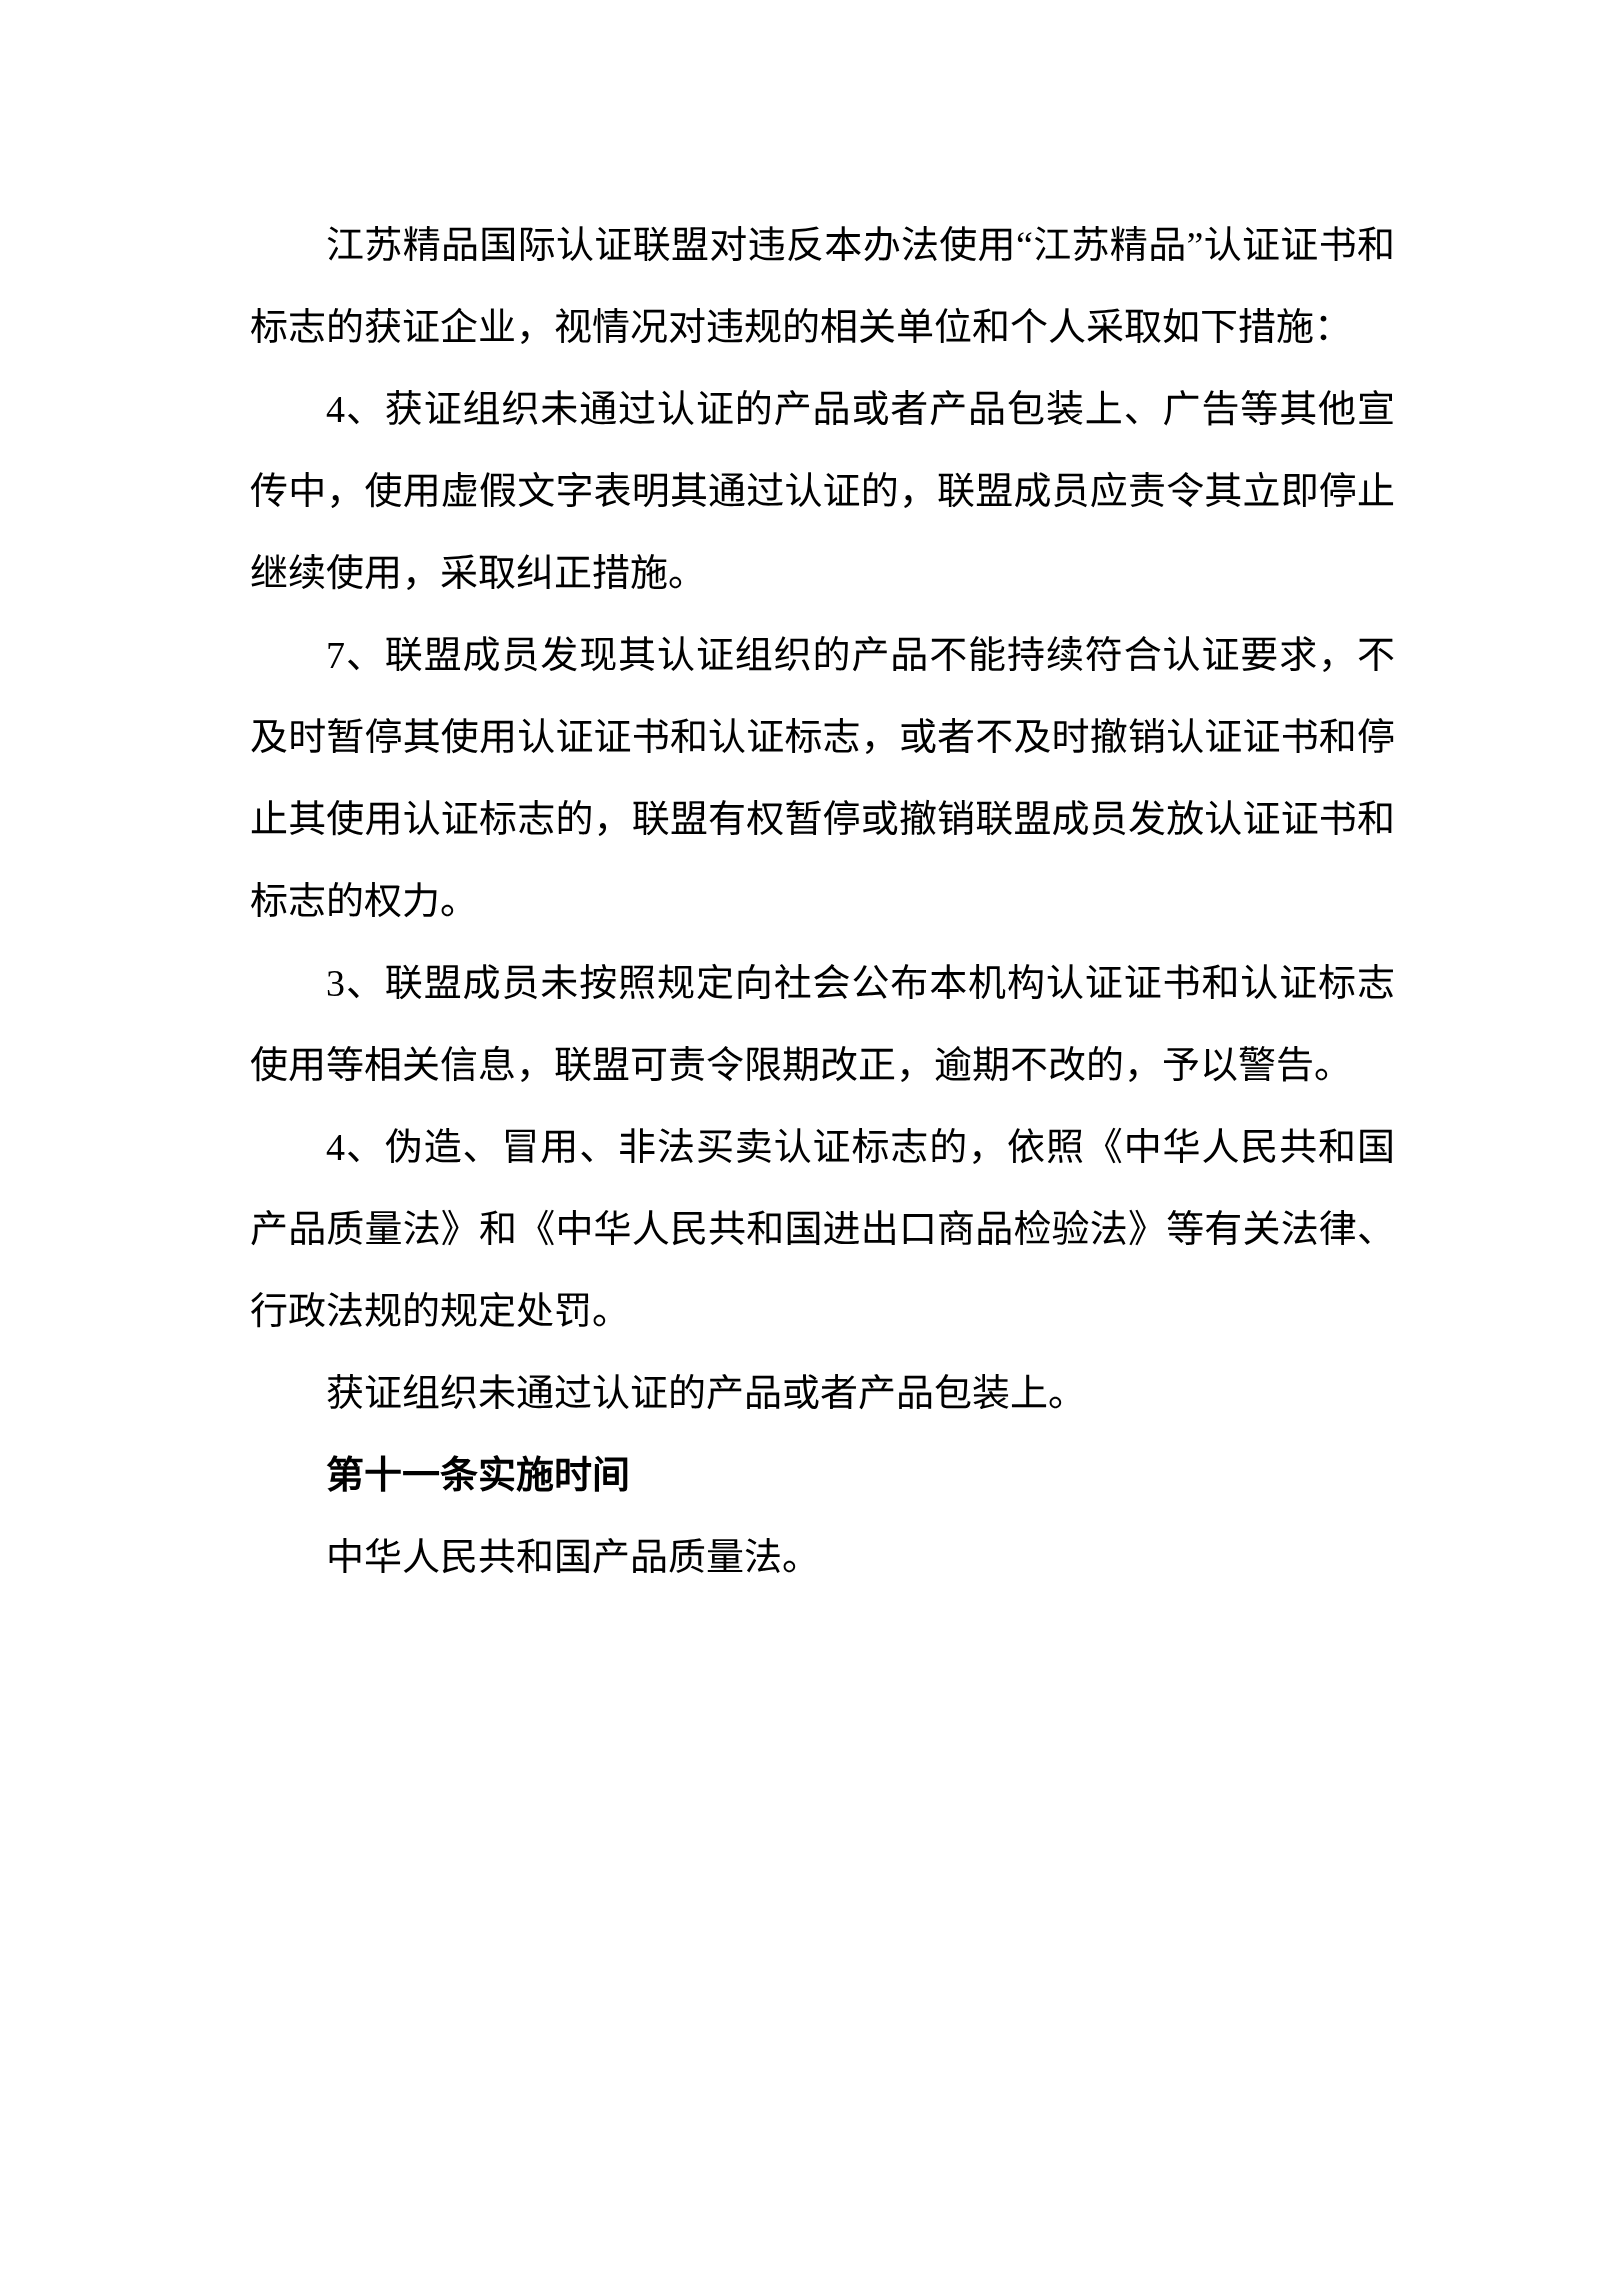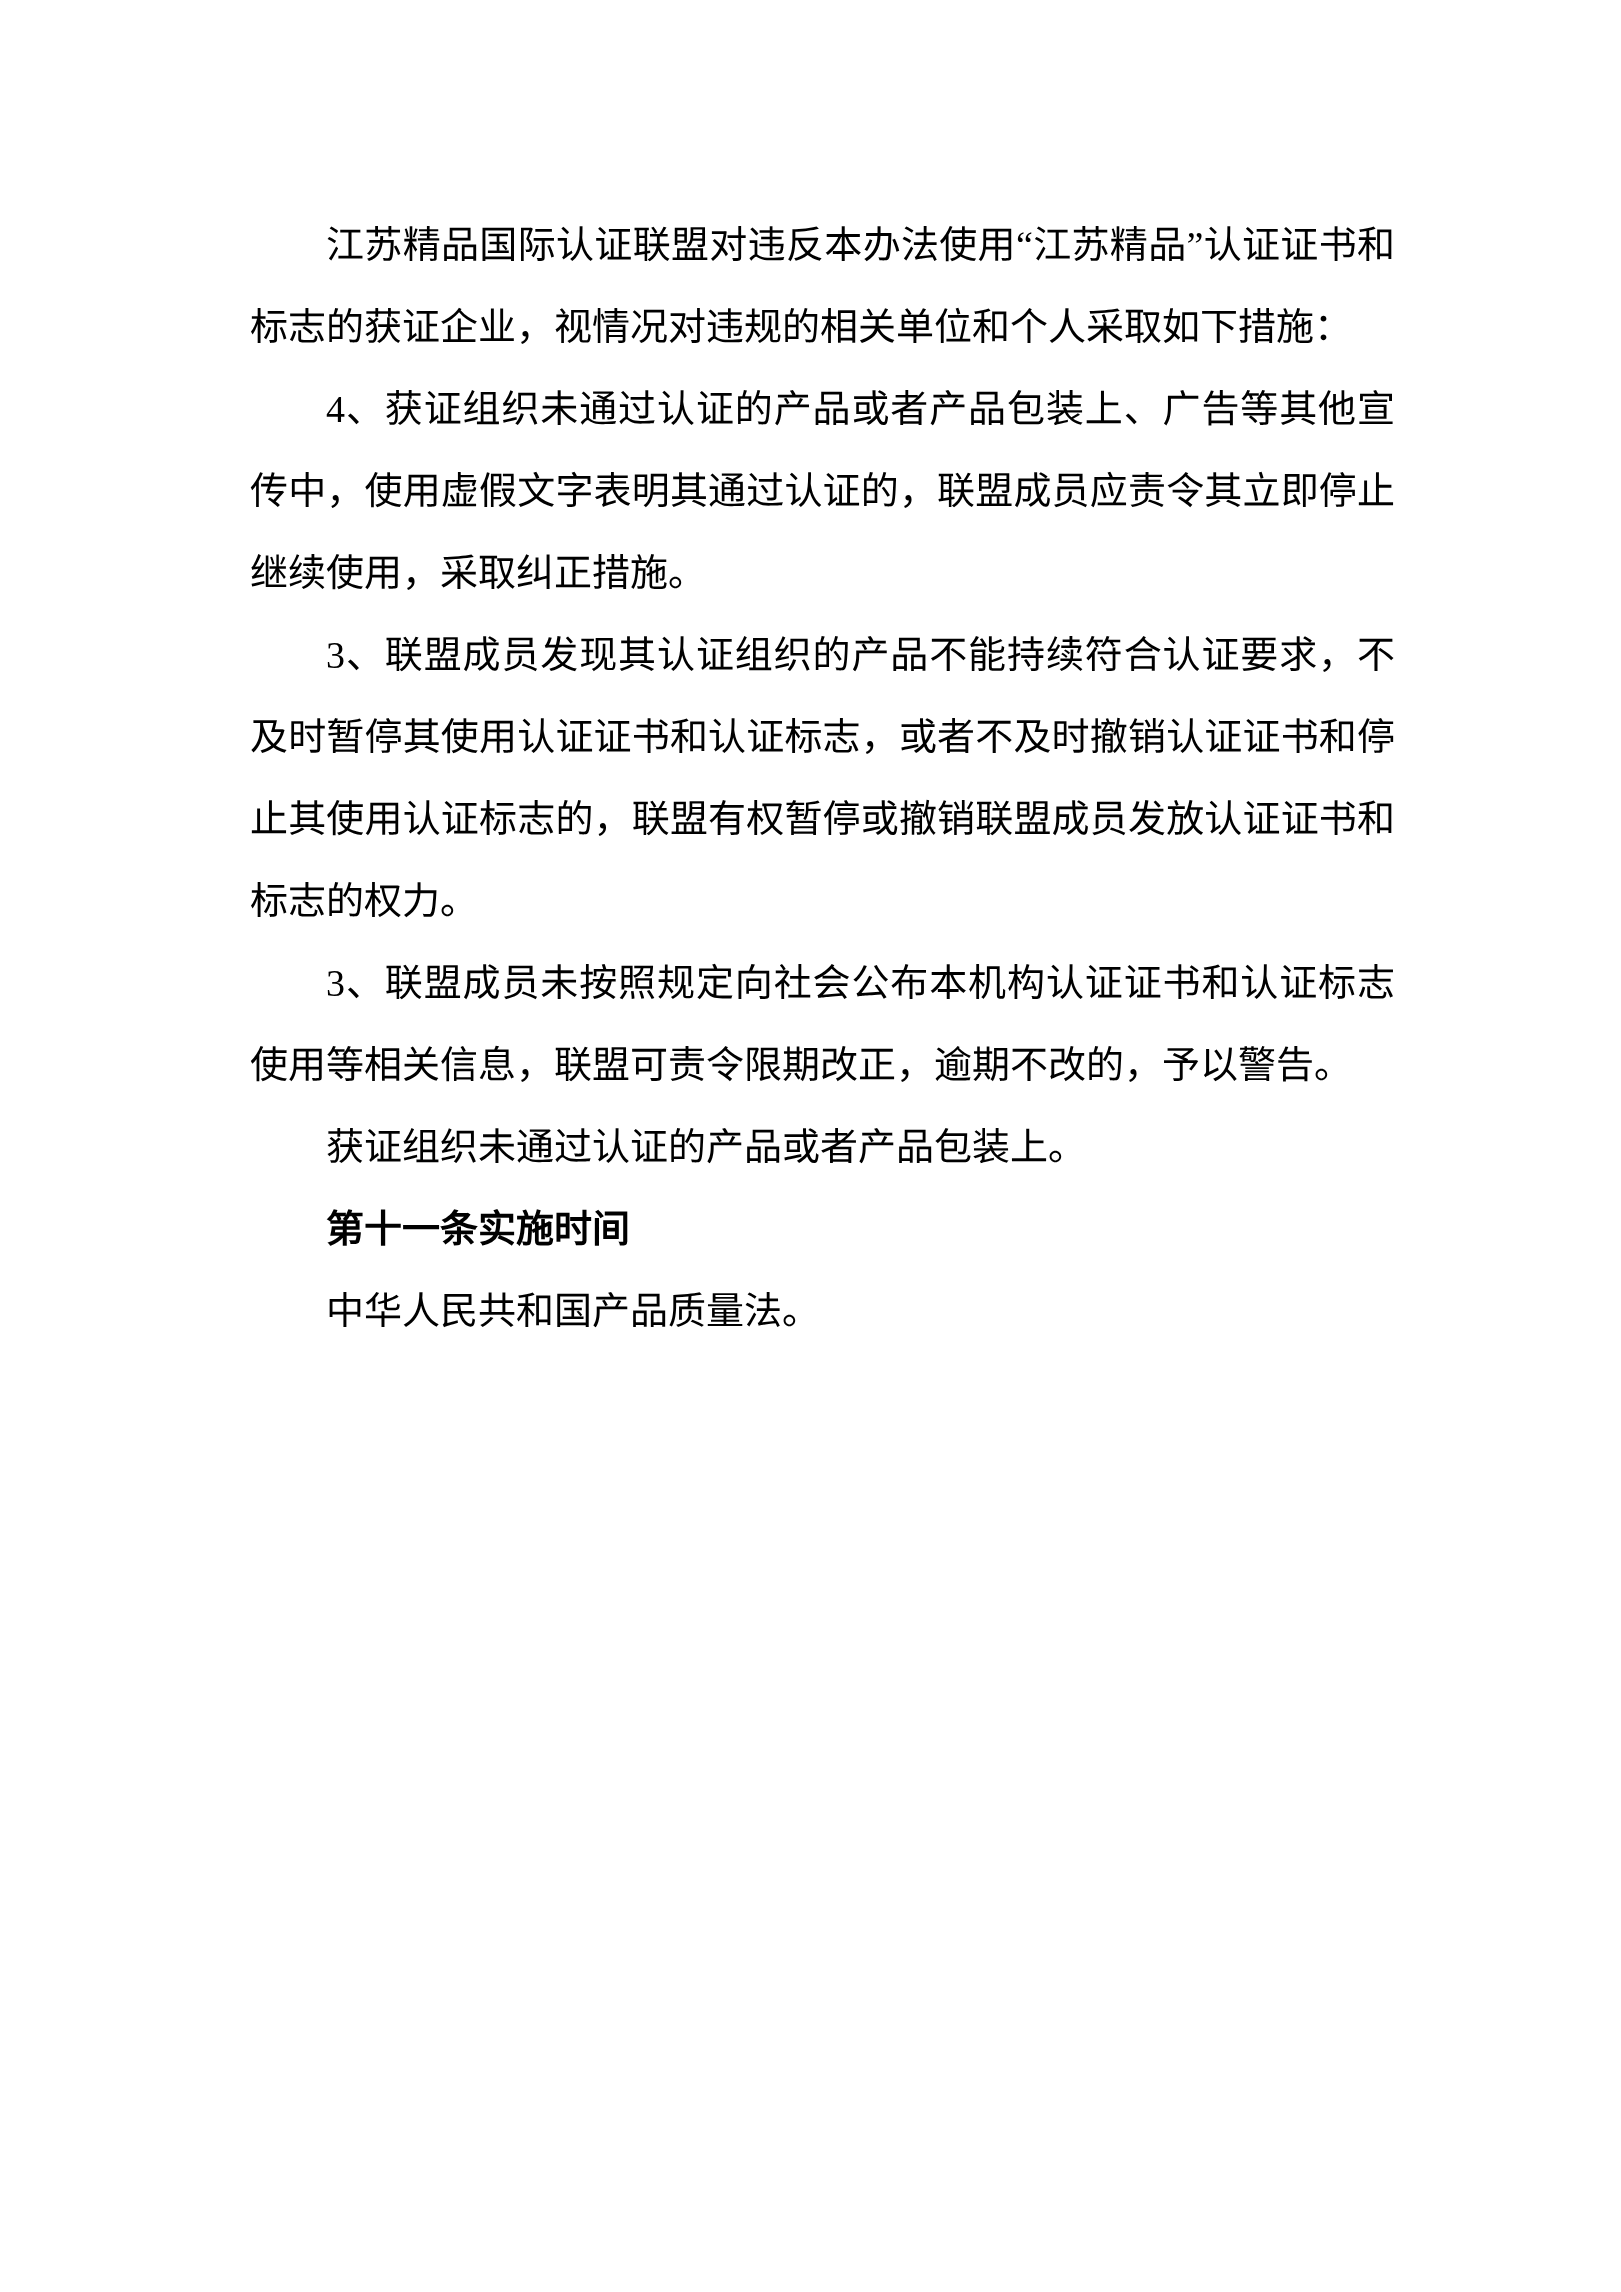--- a/index.html
+++ b/index.html
@@ -43,20 +43,21 @@
     font-weight: bold;
   }
 </style>
 </head>
 <body>
 
 <div class="page">
   <div class="content">
     <p class="body">江苏精品国际认证联盟对违反本办法使用“江苏精品”认证证书和标志的获证企业，视情况对违规的相关单位和个人采取如下措施：</p>
     <p class="body">4、获证组织未通过认证的产品或者产品包装上、广告等其他宣传中，使用虚假文字表明其通过认证的，联盟成员应责令其立即停止继续使用，采取纠正措施。</p>
-    <p class="body">3、联盟成员发现其认证组织的产品不能持续符合认证要求，不及时暂停其使用认证证书和认证标志，或者不及时撤销认证证书和停止其使用认证标志的，联盟有权暂停或撤销联盟成员发放认证证书和标志的权力。</p>
+    <p class="body">7、联盟成员发现其认证组织的产品不能持续符合认证要求，不及时暂停其使用认证证书和认证标志，或者不及时撤销认证证书和停止其使用认证标志的，联盟有权暂停或撤销联盟成员发放认证证书和标志的权力。</p>
     <p class="body">3、联盟成员未按照规定向社会公布本机构认证证书和认证标志使用等相关信息，联盟可责令限期改正，逾期不改的，予以警告。</p>
+    <p class="body">4、伪造、冒用、非法买卖认证标志的，依照《中华人民共和国产品质量法》和《中华人民共和国进出口商品检验法》等有关法律、行政法规的规定处罚。</p>
     <p class="body">获证组织未通过认证的产品或者产品包装上。</p>
     <p class="heading">第十一条实施时间</p>
     <p class="body">中华人民共和国产品质量法。</p>
   </div>
 </div>
 
 
 </body></html>

